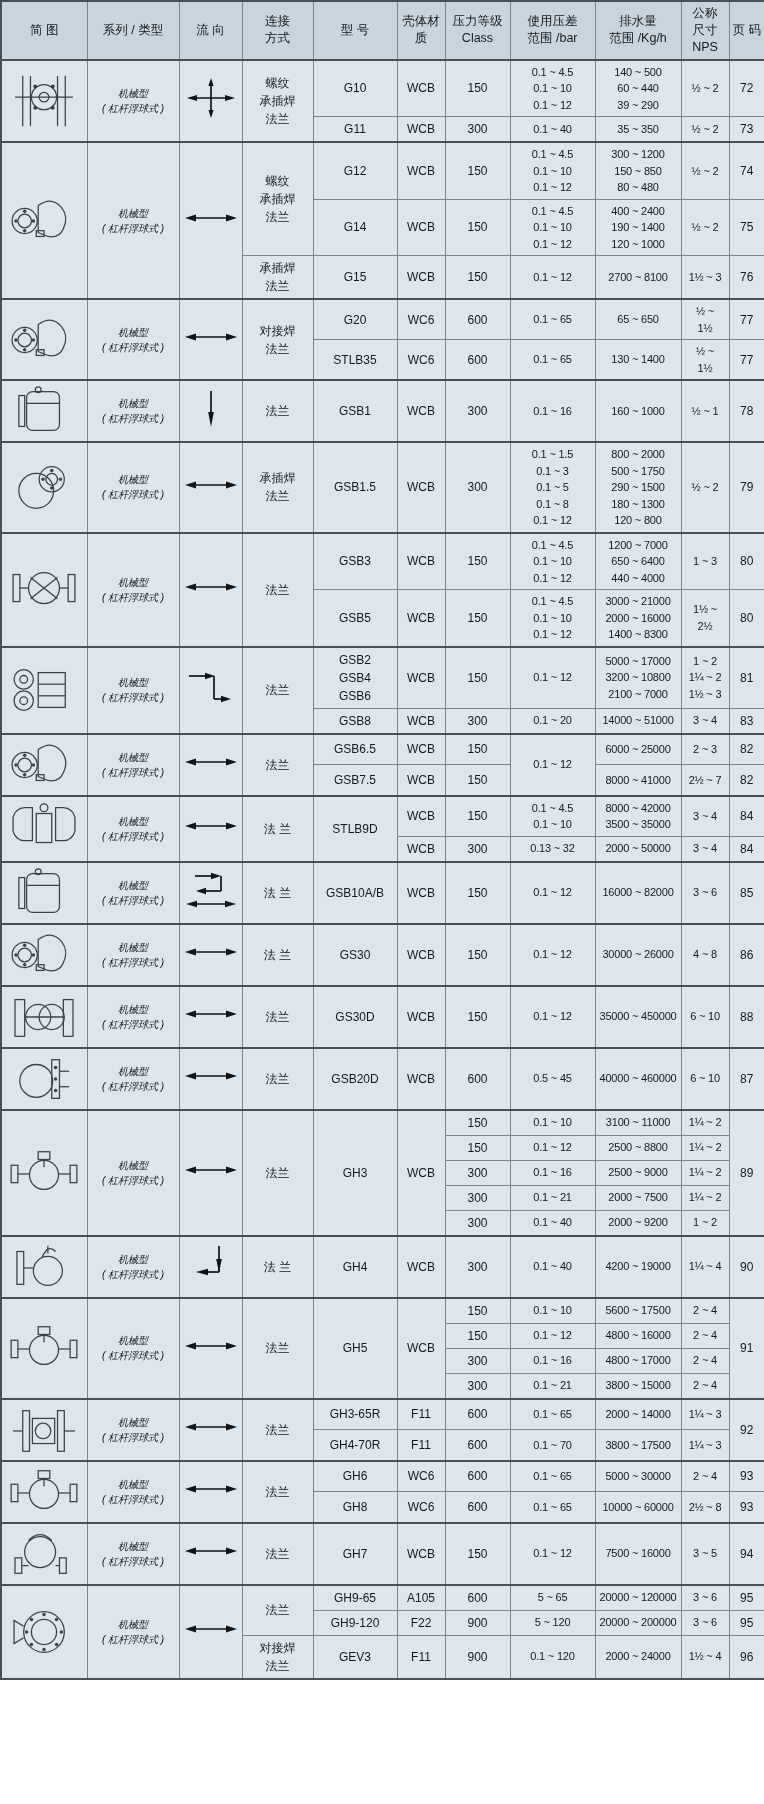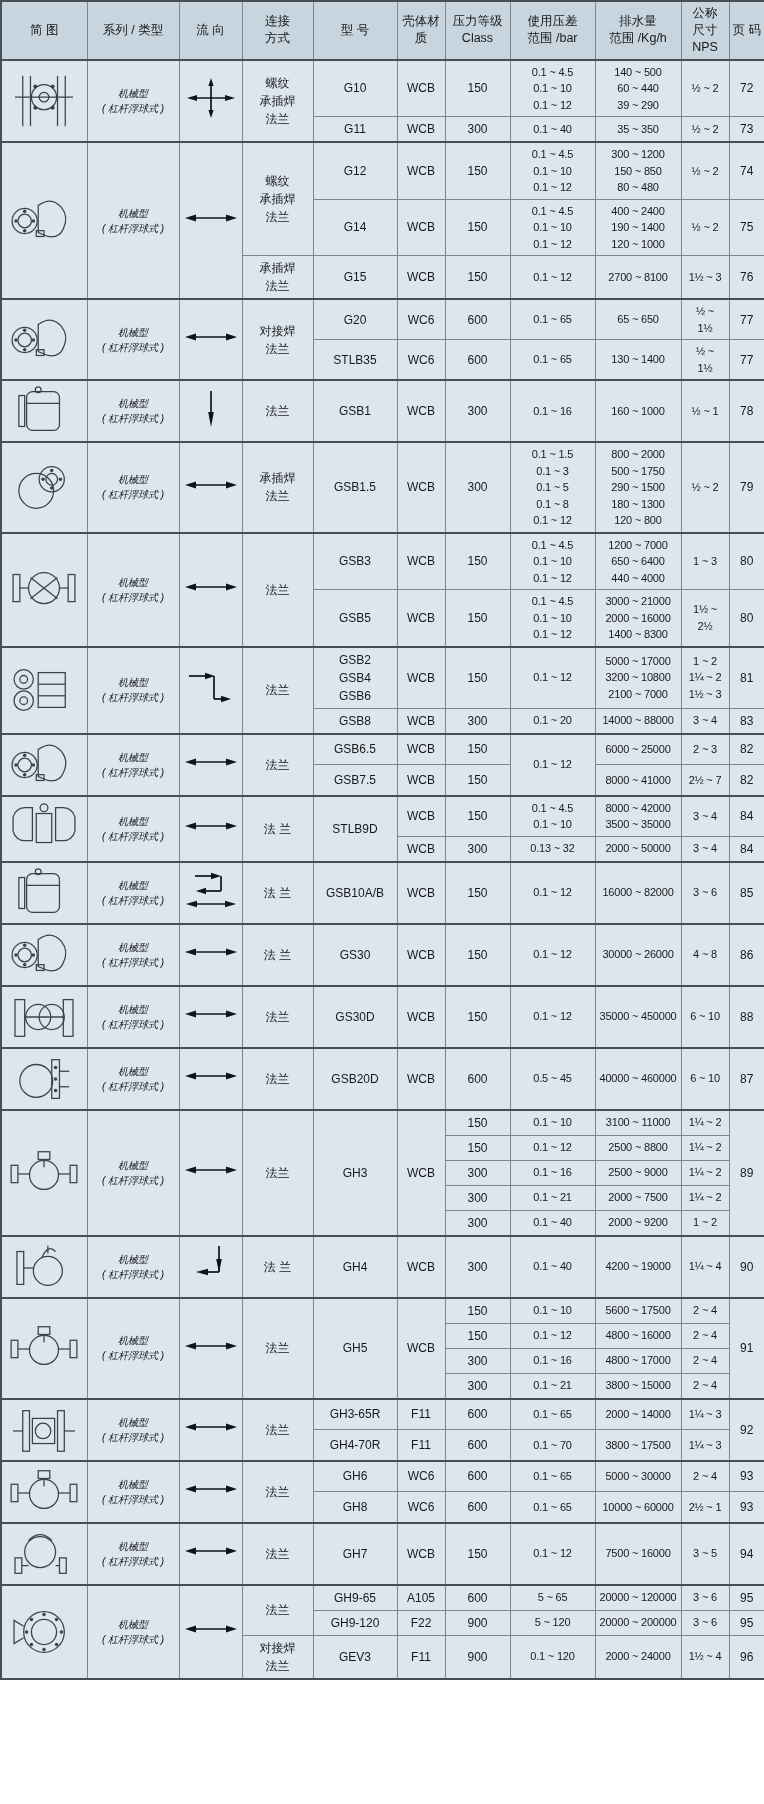--- a/index.html
+++ b/index.html
@@ -338,21 +338,21 @@
         <td rowspan="1" class="num">1 ~ 2
 1¼ ~ 2
 1½ ~ 3</td>
         <td rowspan="1">81</td>
       </tr>
       <tr>
         <td rowspan="1" class="model">GSB8</td>
         <td rowspan="1">WCB</td>
         <td rowspan="1">300</td>
         <td rowspan="1" class="num">0.1 ~ 20</td>
-        <td rowspan="1" class="num">14000 ~ 88000</td>
+        <td rowspan="1" class="num">14000 ~ 51000</td>
         <td rowspan="1" class="num">3 ~ 4</td>
         <td rowspan="1">83</td>
       </tr>
       <tr class="grp-first">
         <td rowspan="2" class="diagram"><svg class="diag" width="78" height="58" viewBox="0 0 72 60">
             <circle cx="16" cy="30" r="13"></circle>
             <circle cx="16" cy="30" r="7"></circle>
             <circle class="dot" cx="16" cy="20" r="1.8"></circle>
             <circle class="dot" cx="16" cy="40" r="1.8"></circle>
             <circle class="dot" cx="7" cy="30" r="1.8"></circle>
@@ -699,21 +699,21 @@
         <td rowspan="1" class="num">5000 ~ 30000</td>
         <td rowspan="1" class="num">2 ~ 4</td>
         <td rowspan="1">93</td>
       </tr>
       <tr>
         <td rowspan="1" class="model">GH8</td>
         <td rowspan="1">WC6</td>
         <td rowspan="1">600</td>
         <td rowspan="1" class="num">0.1 ~ 65</td>
         <td rowspan="1" class="num">10000 ~ 60000</td>
-        <td rowspan="1" class="num">2½ ~ 1</td>
+        <td rowspan="1" class="num">2½ ~ 8</td>
         <td rowspan="1">93</td>
       </tr>
       <tr class="grp-first">
         <td rowspan="1" class="diagram"><svg class="diag" width="78" height="58" viewBox="0 0 72 60">
             <circle cx="32" cy="28" r="16"></circle>
             <path d="M20 16 q12 -12 24 0"></path>
             <rect x="6" y="34" width="7" height="16"></rect>
             <rect x="52" y="34" width="7" height="16"></rect>
             <line x1="13" y1="42" x2="20" y2="42"></line>
             <line x1="48" y1="42" x2="52" y2="42"></line>

